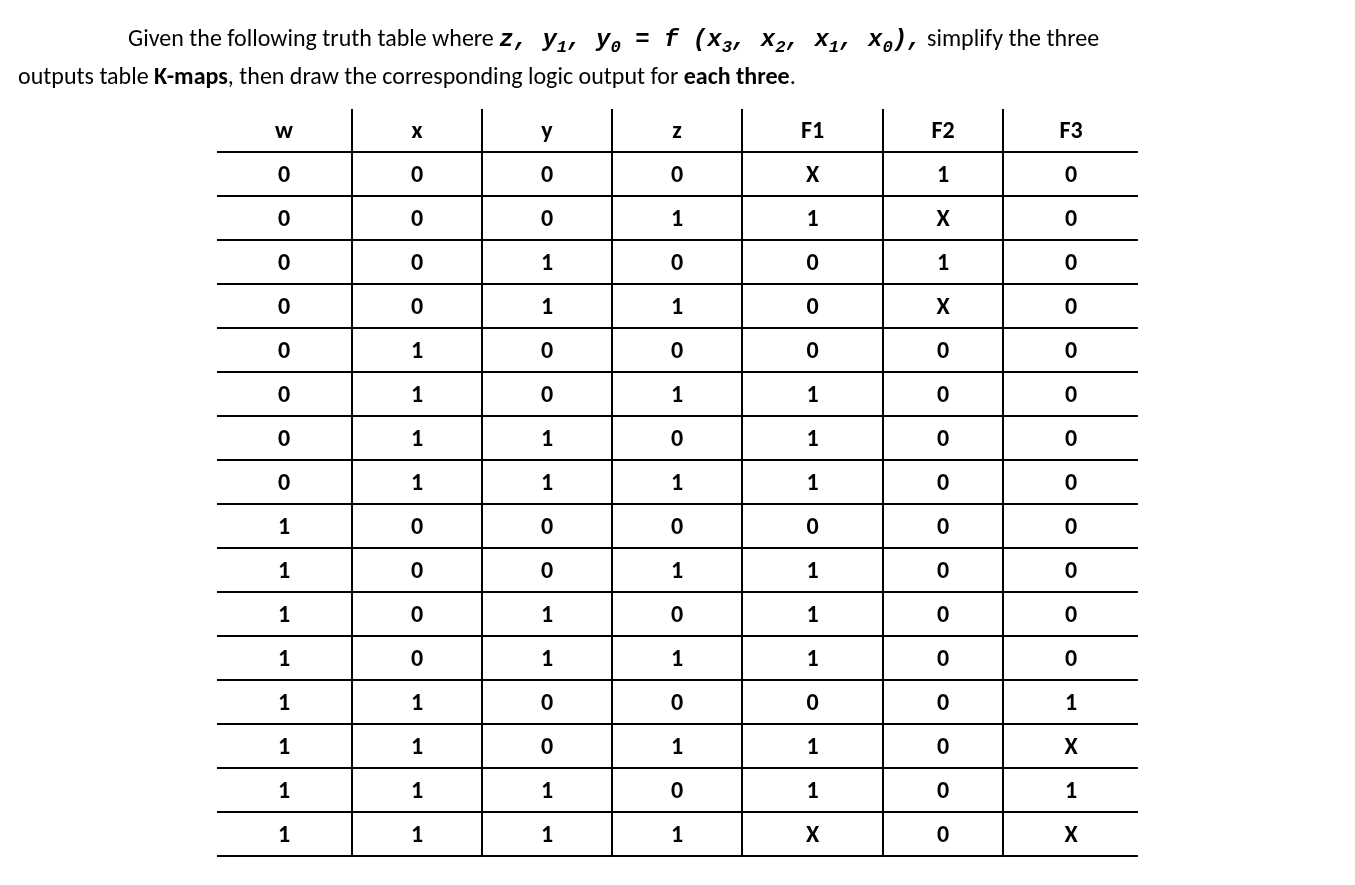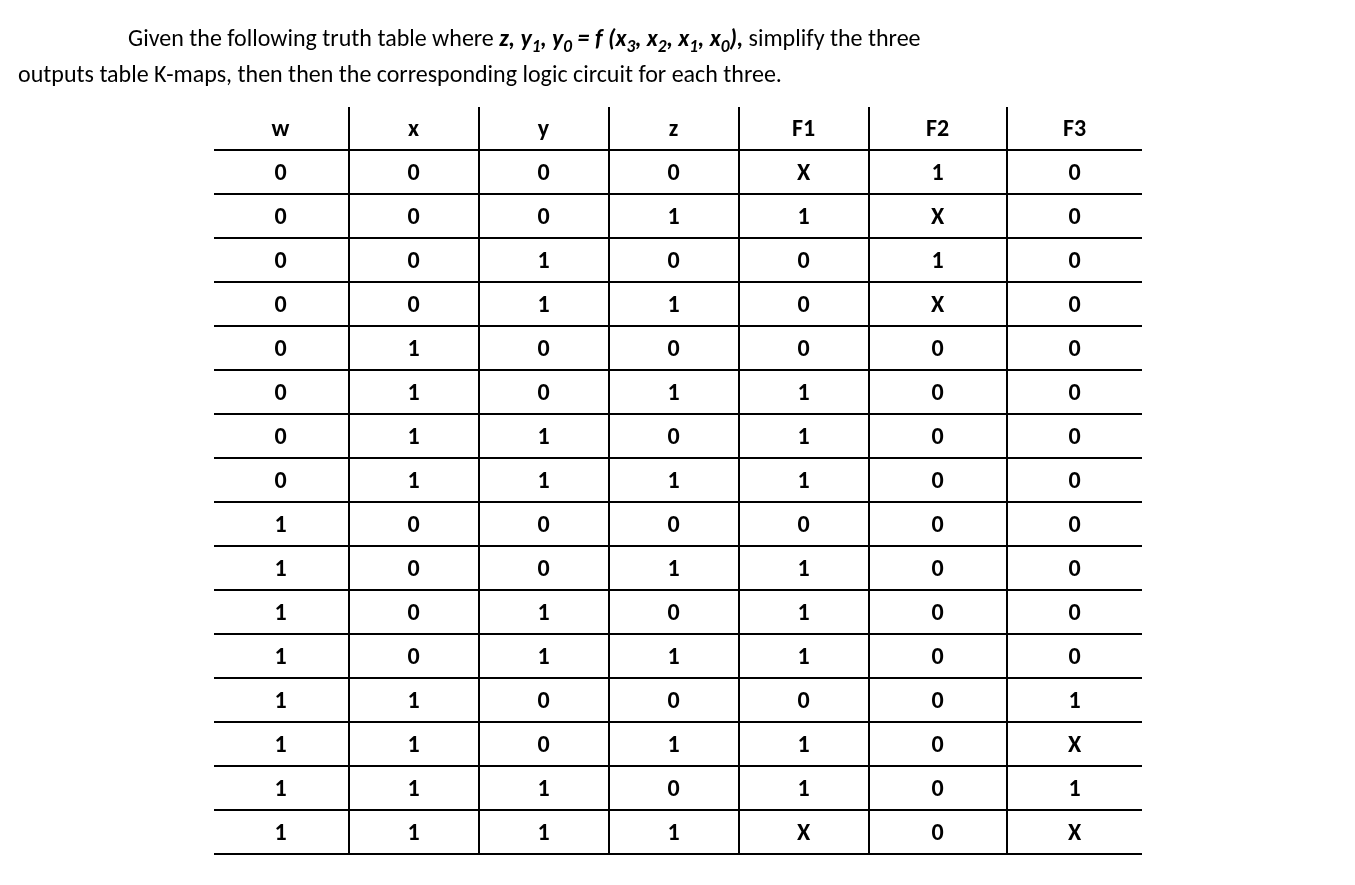--- a/index.html
+++ b/index.html
@@ -18,23 +18,24 @@
     .problem-text {
       margin-bottom: 15px;
     }
     .indent {
       display: inline-block;
       width: 110px;
     }
     .bold-italic {
       font-weight: bold;
       font-style: italic;
+      font-family: Liberation Mono, monospace;
     }
     .bold {
-      font-weight: normal;
+      font-weight: bold;
     }
     .sub {
       font-size: 0.72em;
       vertical-align: sub;
       line-height: 0;
     }
     .table-container {
       display: flex;
       justify-content: center;
       margin-top: 12px;
@@ -51,22 +52,22 @@
       height: 40px;
       font-weight: bold;
     }
     th {
       font-weight: bold;
     }
     th:nth-child(1), td:nth-child(1) { width: 135px; }
     th:nth-child(2), td:nth-child(2) { width: 130px; }
     th:nth-child(3), td:nth-child(3) { width: 130px; }
     th:nth-child(4), td:nth-child(4) { width: 130px; }
-    th:nth-child(5), td:nth-child(5) { width: 130px; }
-    th:nth-child(6), td:nth-child(6) { width: 138px; }
+    th:nth-child(5), td:nth-child(5) { width: 141px; }
+    th:nth-child(6), td:nth-child(6) { width: 120px; }
     th:nth-child(7), td:nth-child(7) { width: 135px; }
     
     
     th:first-child, td:first-child {
       border-left: none;
     }
     th:last-child, td:last-child {
       border-right: none;
       margin-left: 27px;
     }
@@ -76,21 +77,21 @@
     .x-cell {
       font-weight: bold;
     }
   </style>
 </head>
 <body>
 
 <div class="problem-text">
   <span class="indent"></span><span>Given the following truth table where </span><span class="bold-italic">z, y</span><span class="bold-italic sub">1</span><span class="bold-italic">, y</span><span class="bold-italic sub">0</span><span class="bold-italic"> = f (x</span><span class="bold-italic sub">3</span><span class="bold-italic">, x</span><span class="bold-italic sub">2</span><span class="bold-italic">, x</span><span class="bold-italic sub">1</span><span class="bold-italic">, x</span><span class="bold-italic sub">0</span><span class="bold-italic">),</span><span> simplify the three</span>
   <br>
-  <span>outputs table </span><span class="bold">K-maps</span><span>, then then the corresponding logic circuit for </span><span class="bold">each three</span><span>.</span>
+  <span>outputs table </span><span class="bold">K-maps</span><span>, then draw the corresponding logic output for </span><span class="bold">each three</span><span>.</span>
 </div>
 
 <div class="table-container">
   <table>
     <thead>
       <tr>
         <th>w</th>
         <th>x</th>
         <th>y</th>
         <th>z</th>

